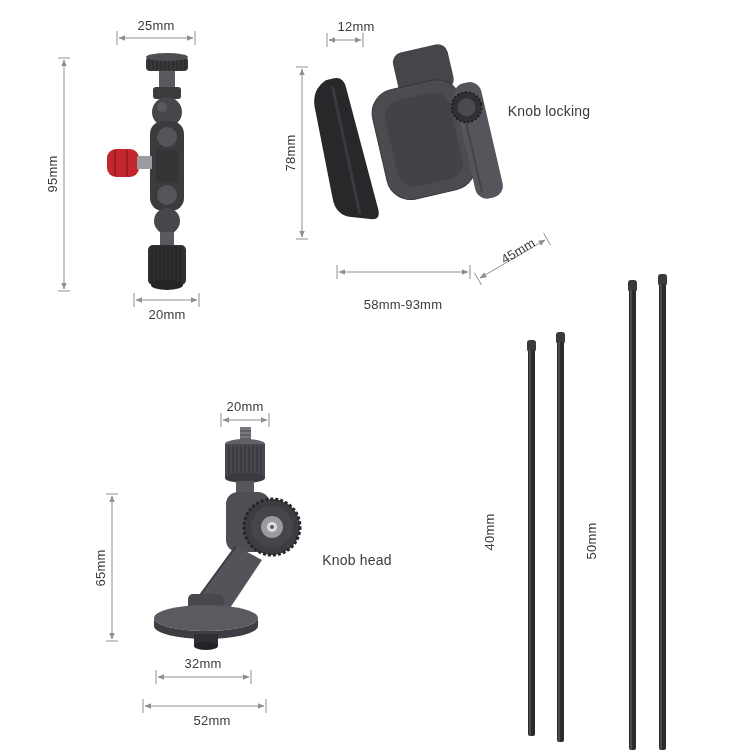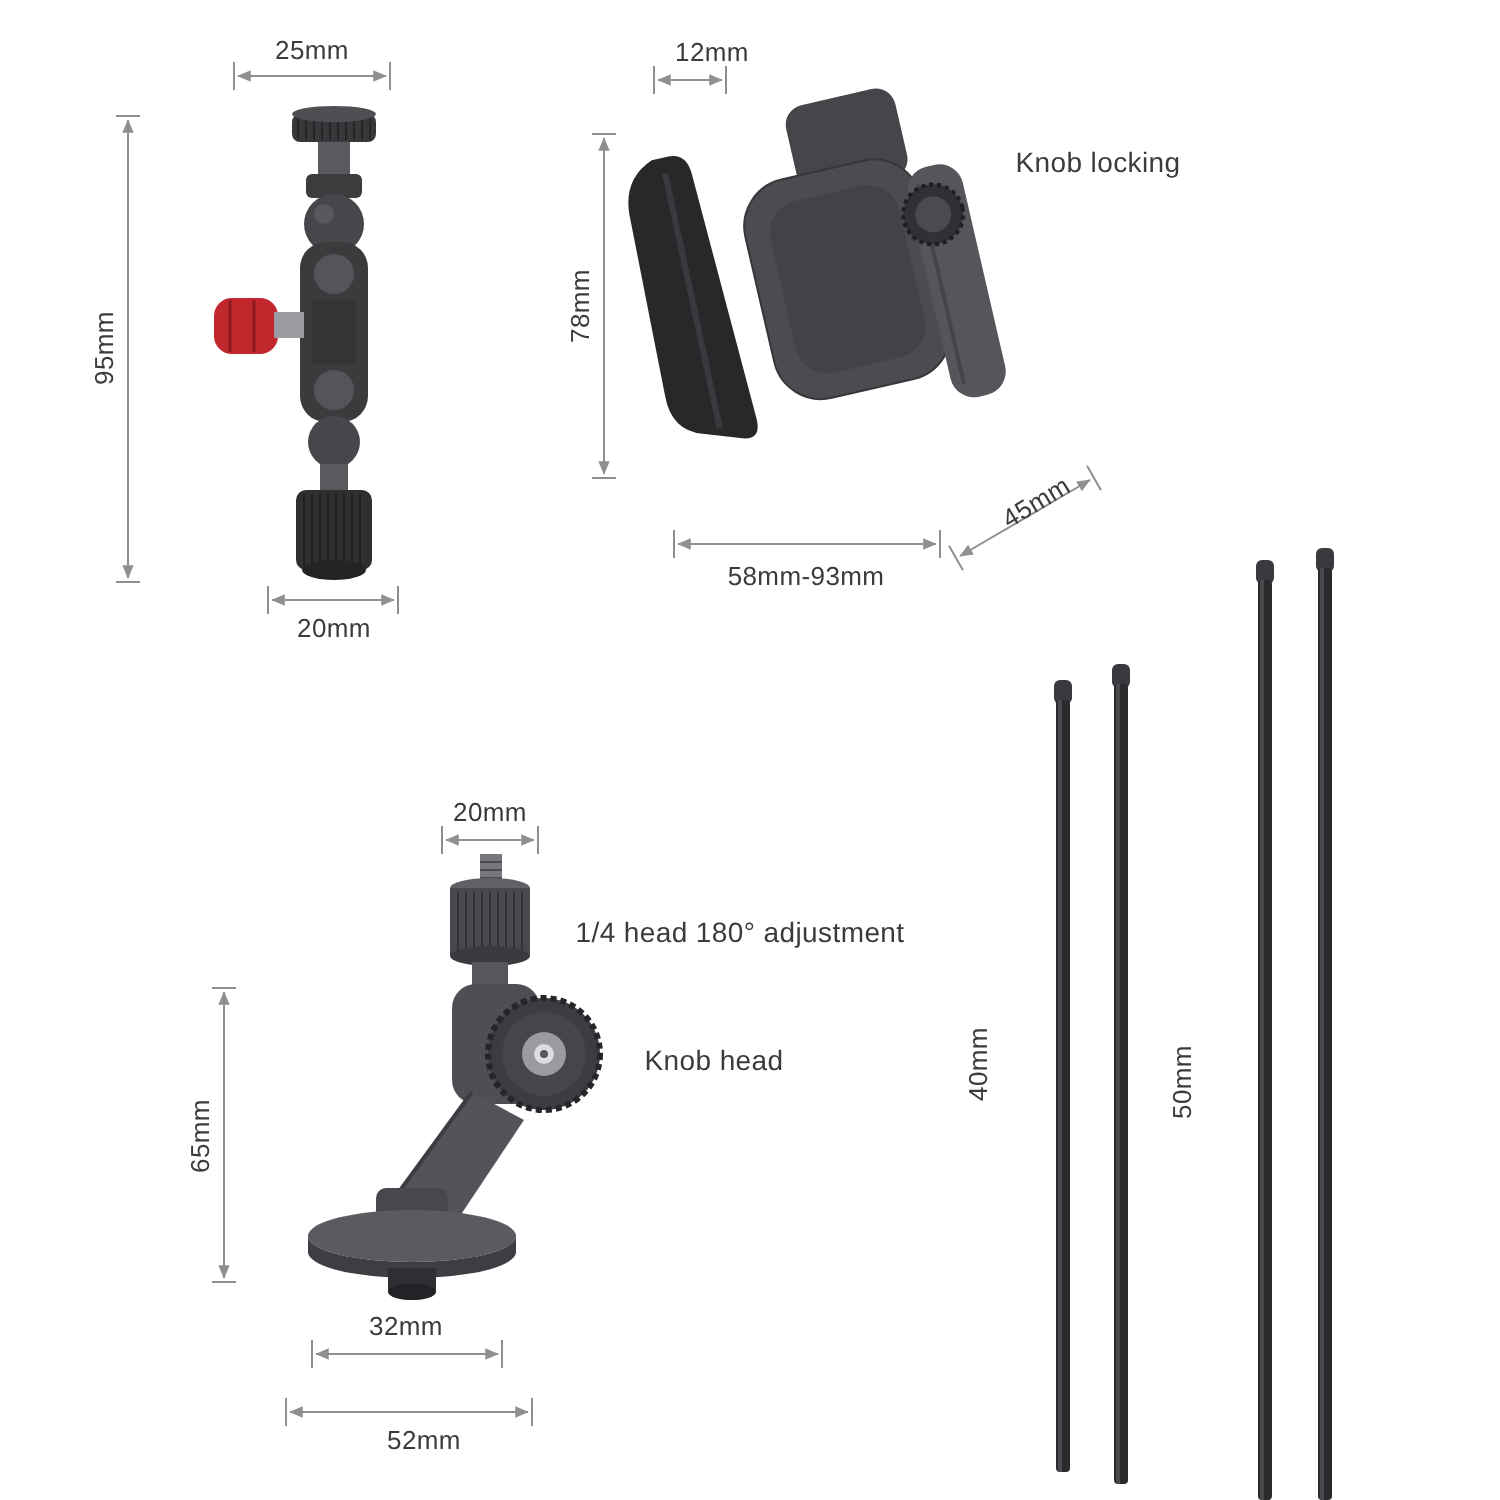--- a/index.html
+++ b/index.html
@@ -1,20 +1,20 @@
 <!DOCTYPE html>
 <html><head>
 <meta charset="utf-8">
 <style>
   html,body{margin:0;padding:0;}
   body{width:750px;height:750px;background:#ffffff;font-family:"Liberation Sans","DejaVu Sans",sans-serif;}
   .canvas{position:relative;width:750px;height:750px;background:#ffffff;overflow:hidden;}
   svg.art{position:absolute;left:0;top:0;}
   .lbl{position:absolute;font-size:13px;color:#3b3b3b;white-space:nowrap;transform:translate(-50%,-50%);letter-spacing:.2px;}
-  .lbl.big{font-size:14px;}
+  .lbl.big{font-size:14px;margin-top:30px;}
   .lbl.v{transform:translate(-50%,-50%) rotate(-90deg);}
   .lbl.diag{transform:translate(-50%,-50%) rotate(-31deg);}
 </style>
 </head>
 <body>
 
 <div class="canvas">
 
   <svg class="art" width="750" height="750" viewBox="0 0 750 750">
     <defs>
@@ -153,26 +153,25 @@
     </g>
   </svg>
 
   <div class="lbl" style="left:156px;top:25px">25mm</div>
   <div class="lbl v" style="left:52px;top:174px">95mm</div>
   <div class="lbl" style="left:167px;top:314px">20mm</div>
 
   <div class="lbl" style="left:356px;top:26px">12mm</div>
   <div class="lbl v" style="left:290px;top:153px">78mm</div>
   <div class="lbl big" style="left:549px;top:81px">Knob locking</div>
-  <div class="lbl" style="left:403px;top:288px">58mm-93mm</div>
+  <div class="lbl" style="left:403px;top:304px">58mm-93mm</div>
   <div class="lbl diag" style="left:518px;top:251px">45mm</div>
 
   <div class="lbl" style="left:245px;top:406px">20mm</div>
   <div class="lbl v" style="left:100px;top:568px">65mm</div>
-  <div class="lbl big" style="left:370px;top:466px">1/4 head 180° adjustment</div>
   <div class="lbl big" style="left:357px;top:530px">Knob head</div>
   <div class="lbl" style="left:203px;top:663px">32mm</div>
   <div class="lbl" style="left:212px;top:720px">52mm</div>
 
   <div class="lbl v" style="left:489px;top:532px">40mm</div>
   <div class="lbl v" style="left:591px;top:541px">50mm</div>
 
 </div>
 
 </body></html>

